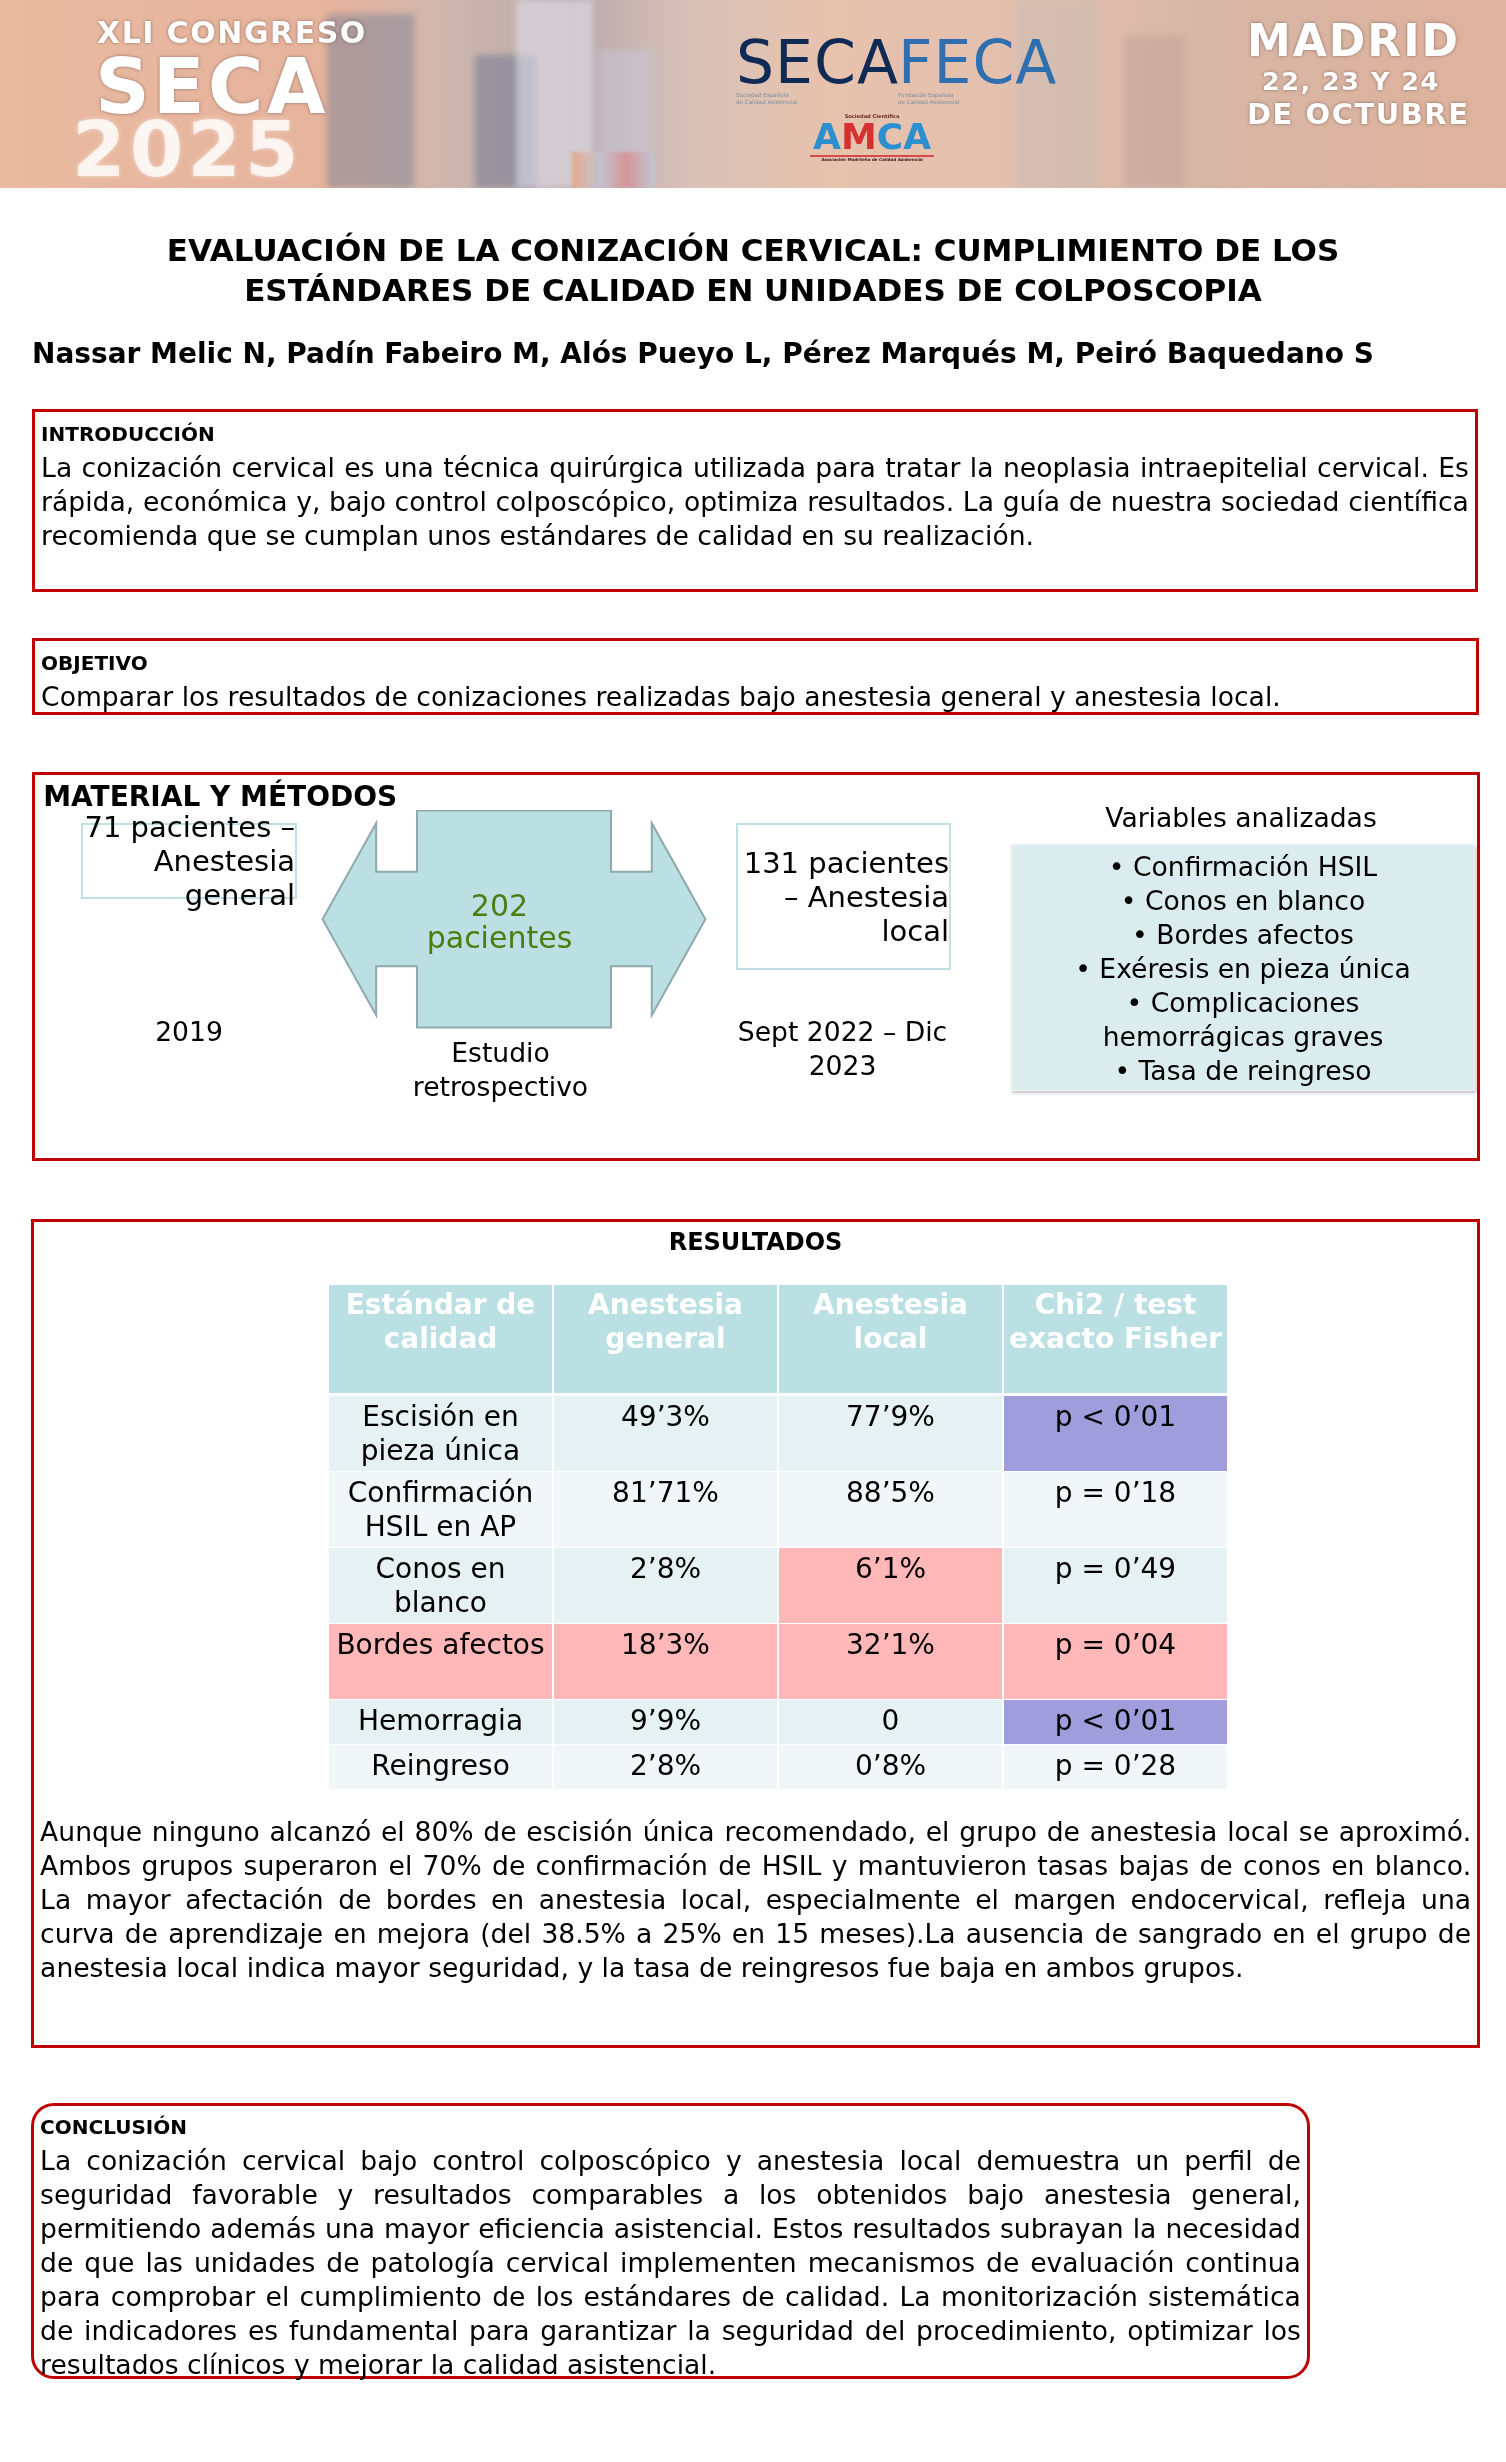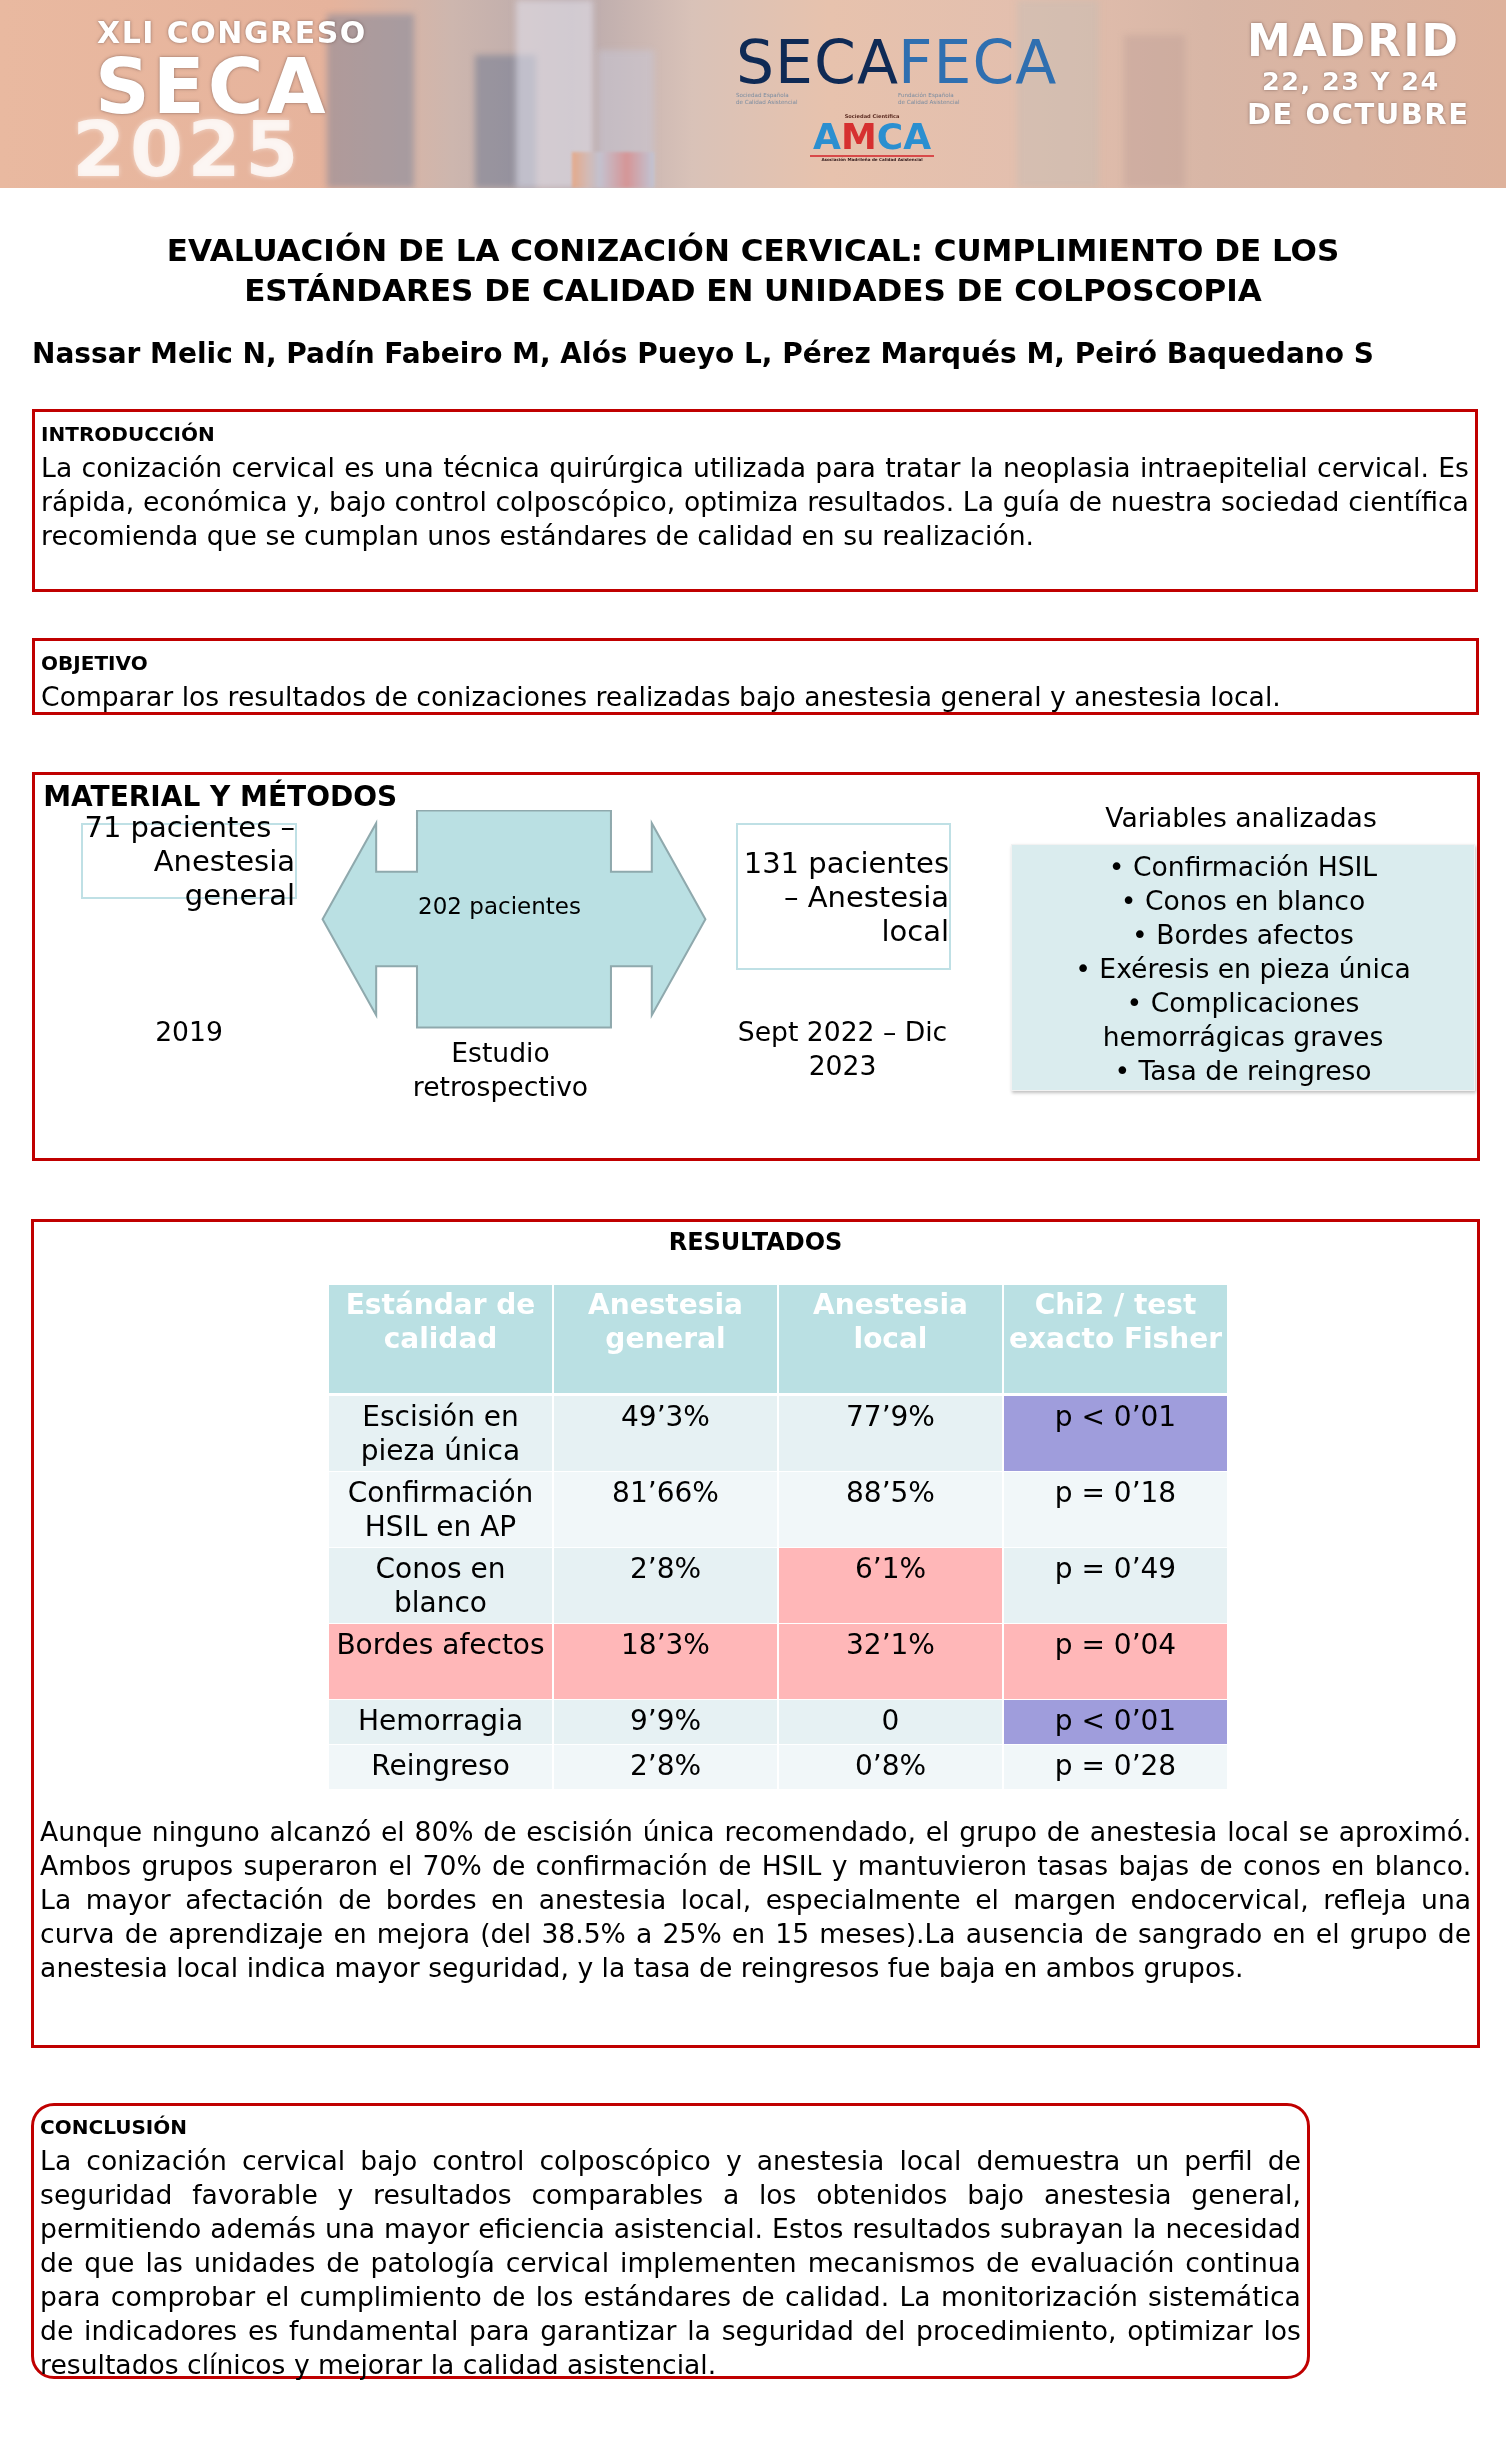--- a/index.html
+++ b/index.html
@@ -63,21 +63,21 @@
   .pat-box { position: absolute; border: 2px solid #bfe0e5; background: #fff; text-align: right;
     font-size: 29px; line-height: 34px; display: flex; align-items: center; justify-content: center; }
   .pat-general { left: 46px; top: 48px; width: 216px; height: 76px; }
   .pat-local { left: 701px; top: 48px; width: 215px; height: 147px; }
   .mat-label { position: absolute; text-align: center; font-size: 26.6px; line-height: 34px; }
   .lbl-2019 { left: 46px; top: 240px; width: 216px; }
   .lbl-study { left: 358px; top: 261px; width: 215px; }
   .lbl-dates { left: 685px; top: 240px; width: 245px; }
   .arrow-svg { position: absolute; left: 286px; top: 35px; }
   .arrow-label { position: absolute; left: 370px; top: 115px; width: 189px; text-align: center;
-    color: #000000; font-size: 23px; line-height: 32px; }
+    color: #4d7c0f; font-size: 30px; line-height: 32px; }
   .vars-title { position: absolute; left: 971px; top: 26.6px; width: 470px; text-align: center; font-size: 26.6px; }
   .vars-box { position: absolute; left: 976px; top: 69px; width: 464px; height: 247px;
     background: #daecee; box-shadow: 1px 2px 3.1px rgba(0,0,0,0.25); border: 1px solid #f2f2f2;
     text-align: center; font-size: 26.6px; line-height: 34px; padding-top: 5.1px; }
   .vars-box .var-item { display: block; }
 
   
   .res-title { position: absolute; left: 0; width: 100%; top: 6.1px; text-align: center; font-weight: bold; font-size: 24px; }
   .res-table { position: absolute; left: 293px; top: 63px; border-collapse: separate; border-spacing: 2px 0; }
   .res-table th, .res-table td { width: 223px; text-align: center; vertical-align: top; font-size: 28px; line-height: 34px; }
@@ -193,21 +193,21 @@
     </thead>
     <tbody>
       <tr class="r-odd tall">
         <td>Escisión en pieza única</td>
         <td>49’3%</td>
         <td>77’9%</td>
         <td class="hl-purple">p &lt; 0’01</td>
       </tr>
       <tr class="r-even tall">
         <td>Confirmación HSIL en AP</td>
-        <td>81’66%</td>
+        <td>81’71%</td>
         <td>88’5%</td>
         <td>p = 0’18</td>
       </tr>
       <tr class="r-odd tall">
         <td>Conos en blanco</td>
         <td>2’8%</td>
         <td class="hl-pink">6’1%</td>
         <td>p = 0’49</td>
       </tr>
       <tr class="r-even tall">

